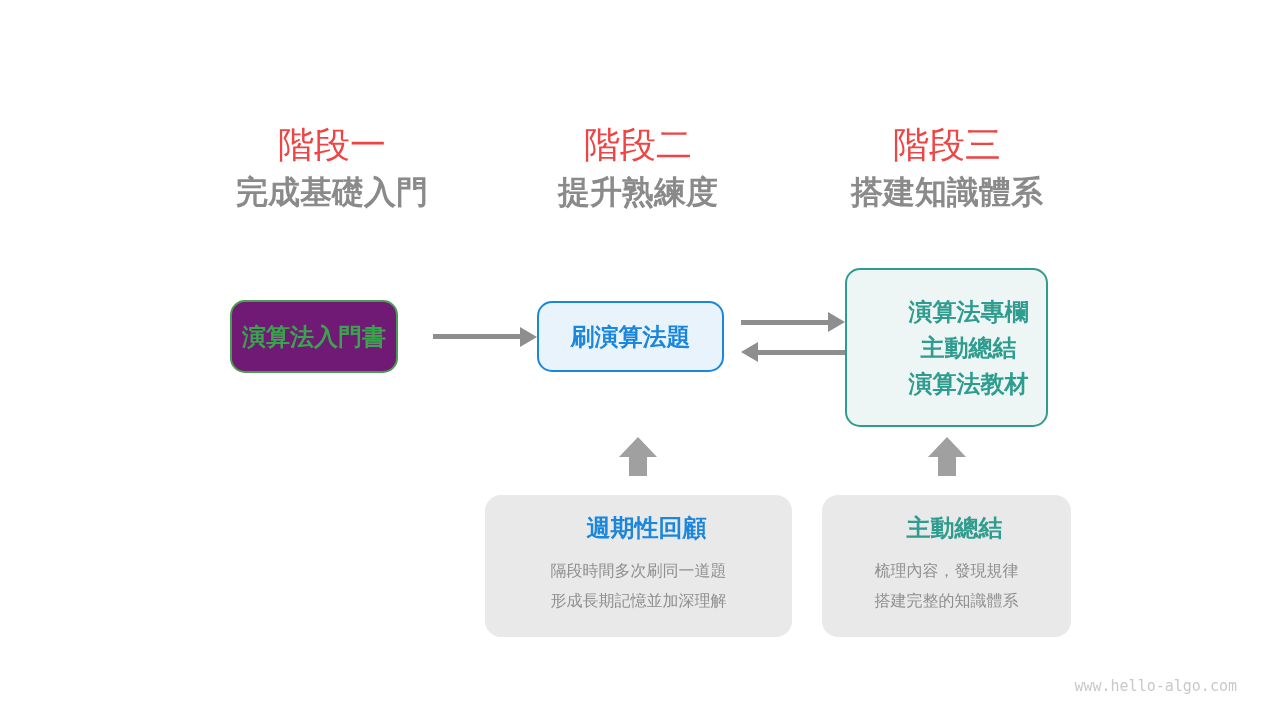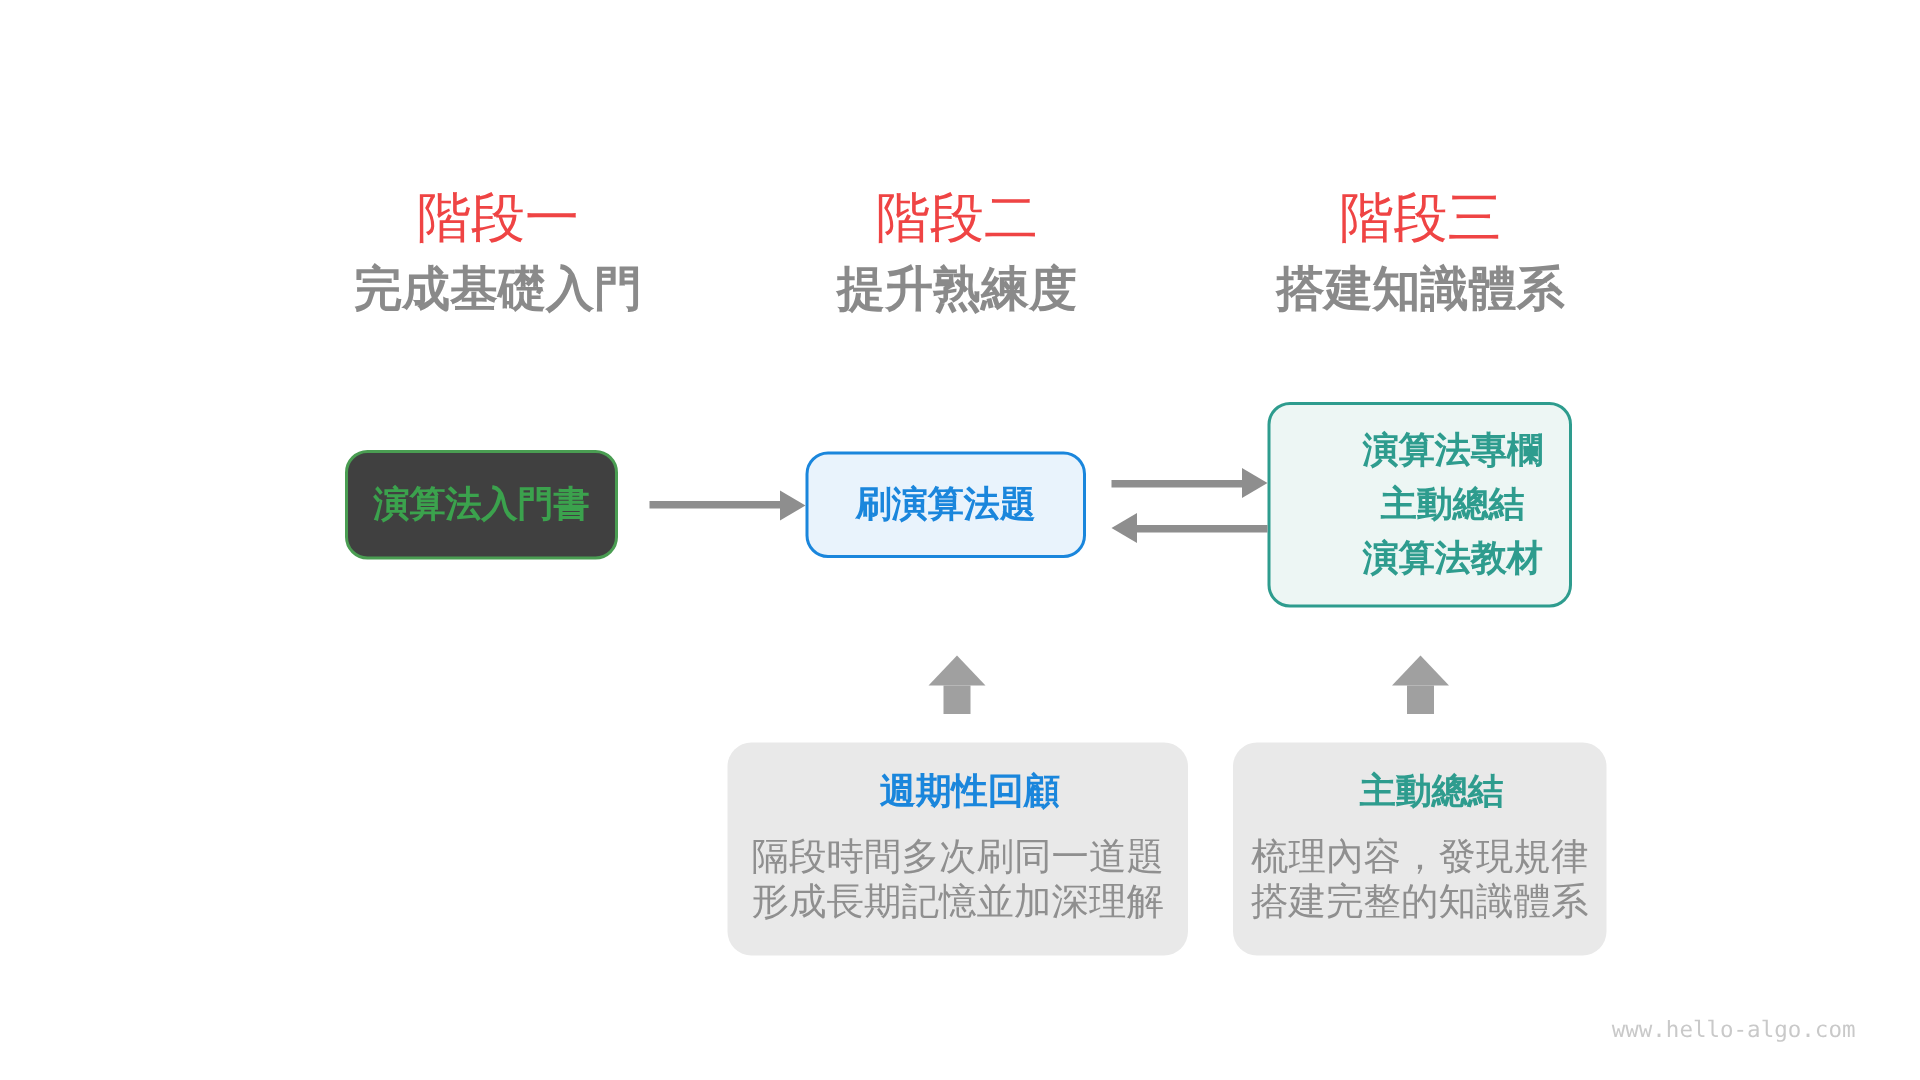--- a/index.html
+++ b/index.html
@@ -14,25 +14,25 @@
   .stage-subtitle { margin-top: 14px; font-size: 32px; line-height: 32px; font-weight: 700; color: #8a8a8a; }
   .stage-1 { left: 172px; }
   .stage-2 { left: 478px; }
   .stage-3 { left: 787px; }
 
   
   .node { position: absolute; border-radius: 15px; border: 2.5px solid; display: flex;
           flex-direction: column; align-items: center; justify-content: center;
           font-weight: 700; font-size: 24px; text-align: center; }
   .node-line { line-height: 36px; }
-  .node-green { left: 230px; top: 300px; width: 182px; height: 73px;
-                border-color: #4a9d52; color: #3ba24d; background: #404040; }
+  .node-green { left: 230px; top: 300px; width: 168px; height: 73px;
+                border-color: #4a9d52; color: #3ba24d; background: #701a75; }
   .node-blue  { left: 537px; top: 301px; width: 187px; height: 71px;
                 border-color: #1a86dc; color: #1a86dc; background: #e9f3fc; }
-  .node-teal  { left: 845px; top: 268px; width: 203px; height: 137px;
+  .node-teal  { left: 845px; top: 268px; width: 203px; height: 159px;
                 border-color: #2e9c8e; color: #2e9c8e; background: #edf6f4; padding-left: 44px; }
 
   
   .h-shaft { position: absolute; height: 5px; background: #8e8e8e; }
   .h-head-right { position: absolute; width: 0; height: 0;
                   border-top: 10px solid transparent; border-bottom: 10px solid transparent;
                   border-left: 17px solid #8e8e8e; }
   .h-head-left  { position: absolute; width: 0; height: 0;
                   border-top: 10px solid transparent; border-bottom: 10px solid transparent;
                   border-right: 17px solid #8e8e8e; }
@@ -53,21 +53,21 @@
   .up-arrow-2 { left: 928px; }
 
   
   .note { position: absolute; top: 495px; height: 142px; background: #e9e9e9;
           border-radius: 16px; text-align: center; padding-top: 17px; }
   .note-1 { left: 485px; width: 307px; }
   .note-2 { left: 822px; width: 249px; }
   .note-title { font-size: 24px; line-height: 31px; font-weight: 700; padding-left: 16px; }
   .note-title-blue { color: #1a86dc; }
   .note-title-teal { color: #2e9c8e; }
-  .note-body { margin-top: 13px; font-size: 25px; line-height: 30px; color: #8f8f8f; }
+  .note-body { margin-top: 13px; font-size: 16px; line-height: 30px; color: #8f8f8f; }
 
   
   .watermark { position: absolute; right: 43px; top: 677px; font-size: 15px;
                font-family: "DejaVu Sans Mono", monospace; color: #c9c9c9; }
 </style>
 </head>
 <body>
 
 <div class="canvas">
 

